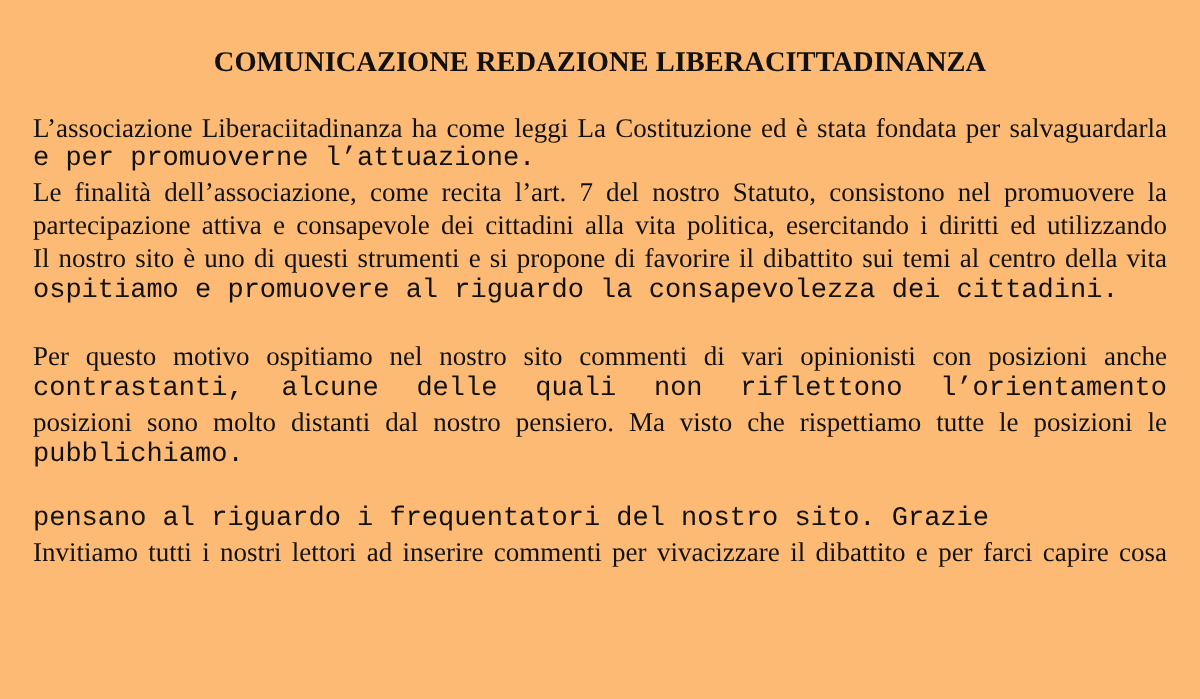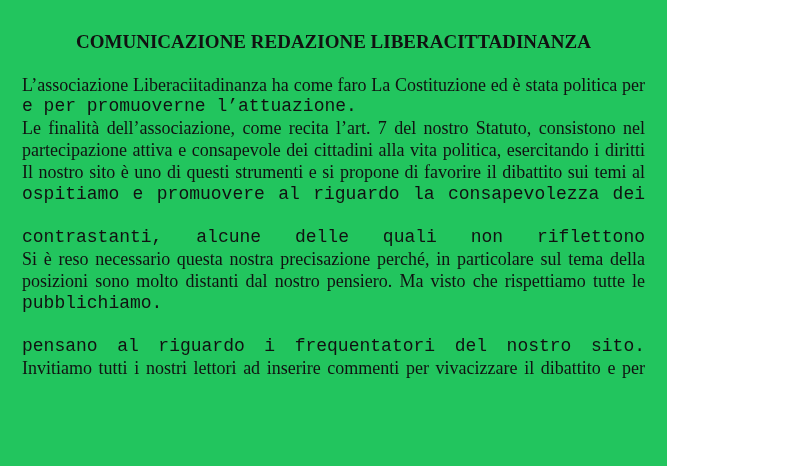--- a/index.html
+++ b/index.html
@@ -7,23 +7,23 @@
     padding: 0;
     background: #ffffff;
   }
   body {
     width: 800px;
     height: 466px;
     overflow: hidden;
   }
   .page {
     box-sizing: border-box;
-    width: 667px;
+    width: 800px;
     height: 466px;
-    background: #22c55e;
+    background: #fdba74;
     padding: 31px 22px 0 22px;
     font-family: "Liberation Serif", "DejaVu Serif", serif;
     color: #111111;
   }
   .title {
     margin: 0 0 21.8px 0;
     font-size: 19px;
     line-height: 21.8px;
     height: 21.8px;
     font-weight: bold;
@@ -51,38 +51,38 @@
   }
 </style>
 </head>
 <body>
 
 <div class="page">
   <h1 class="title">COMUNICAZIONE REDAZIONE LIBERACITTADINANZA</h1>
   <div class="doc-body">
       <div class="block">
         <div class="para">
-          <div class="line">L’associazione Liberaciitadinanza ha come faro La Costituzione ed è stata politica per salvaguardarla</div>
+          <div class="line">L’associazione Liberaciitadinanza ha come leggi La Costituzione ed è stata fondata per salvaguardarla</div>
           <div class="line last">e per promuoverne l’attuazione.</div>
         </div>
         <div class="para">
           <div class="line">Le finalità dell’associazione, come recita l’art. 7 del nostro Statuto, consistono nel promuovere la</div>
           <div class="line">partecipazione attiva e consapevole dei cittadini alla vita politica, esercitando i diritti ed utilizzando</div>
         </div>
         <div class="para">
           <div class="line">Il nostro sito è uno di questi strumenti e si propone di favorire il dibattito sui temi al centro della  vita</div>
           <div class="line last">ospitiamo e promuovere al riguardo la consapevolezza dei cittadini.</div>
         </div>
       </div>
       <div class="block">
         <div class="para">
+          <div class="line">Per questo motivo ospitiamo nel nostro sito commenti di vari opinionisti con posizioni anche</div>
           <div class="line last">contrastanti, alcune delle quali  non riflettono l’orientamento prevalente della redazione.</div>
         </div>
         <div class="para">
-          <div class="line">Si è reso necessario questa nostra precisazione perché, in particolare sul tema della guerra, alcune</div>
           <div class="line">posizioni sono  molto distanti dal nostro pensiero. Ma visto che rispettiamo tutte le posizioni le</div>
           <div class="line last">pubblichiamo.</div>
         </div>
       </div>
       <div class="block">
         <div class="para">
           <div class="line last">pensano al riguardo i frequentatori del nostro sito. Grazie</div>
           <div class="line">Invitiamo tutti i nostri lettori ad inserire commenti per vivacizzare il dibattito e per farci capire cosa</div>
         </div>
       </div>

